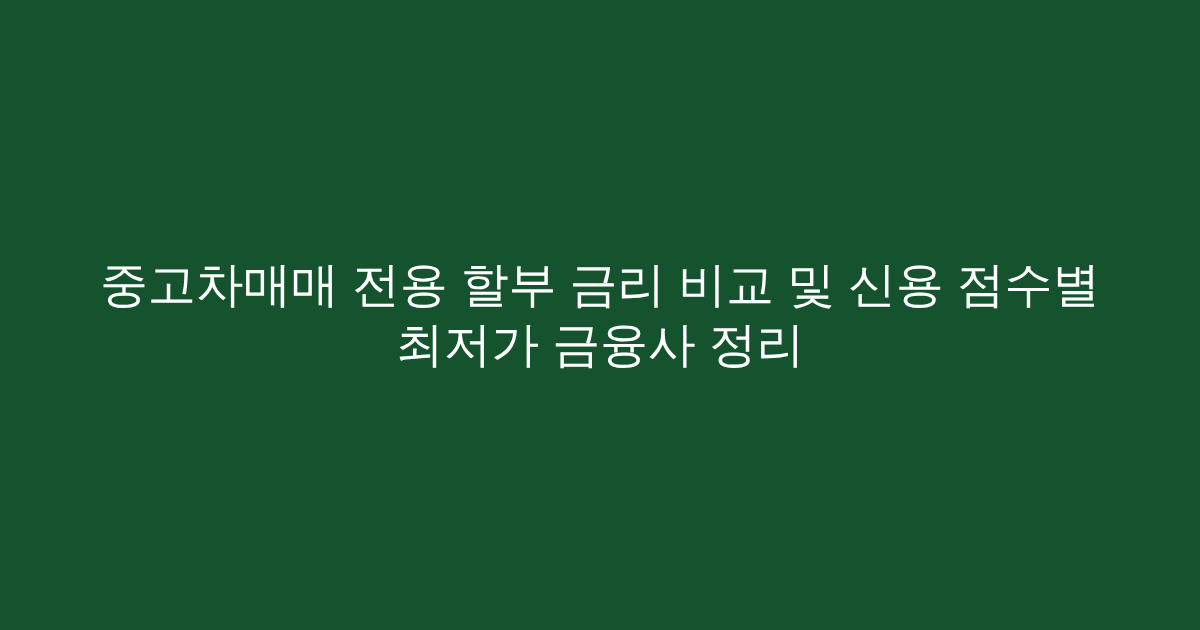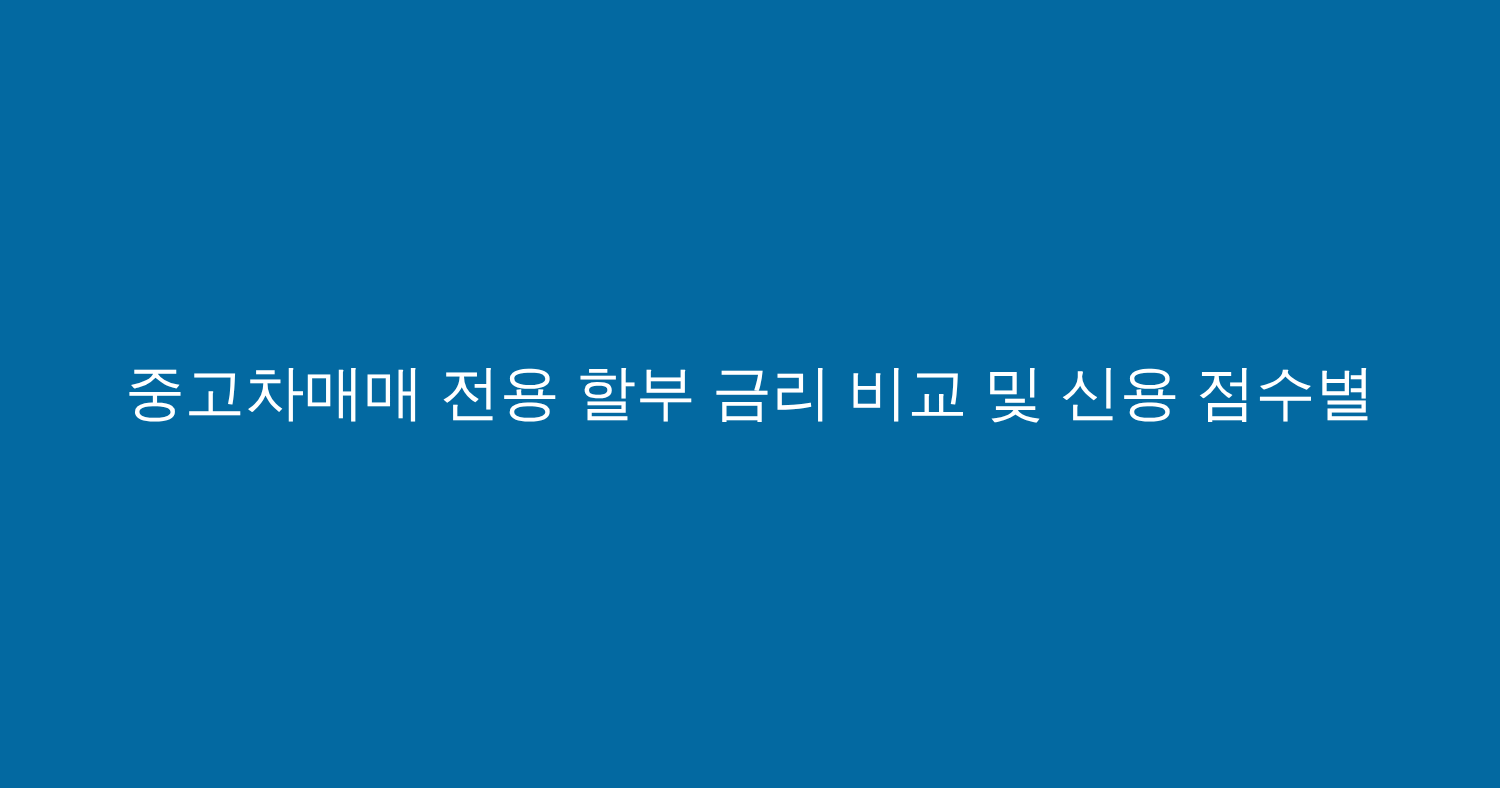--- a/index.html
+++ b/index.html
@@ -14,21 +14,21 @@
     overflow: hidden;
     font-family: "Liberation Sans", "DejaVu Sans", sans-serif;
   }
 
   
   .og-card {
     position: relative;
     box-sizing: border-box;
     width: 1200px;
     height: 630px;
-    background-color: #0369a1;
+    background-color: #14532d;
     display: flex;
     align-items: center;
     padding: 0 72px;
   }
 
   
   .title-block {
     width: 100%;
     max-width: 1056px;
     margin: 0;
@@ -47,15 +47,16 @@
     white-space: nowrap;
   }
 </style>
 </head>
 <body>
 
 <div class="og-card">
 
   <h1 class="title-block">
     <span class="title-line">중고차매매 전용 할부 금리 비교 및 신용 점수별</span>
+    <span class="title-line">최저가 금융사 정리</span>
   </h1>
 
 </div>
 
 </body></html>

